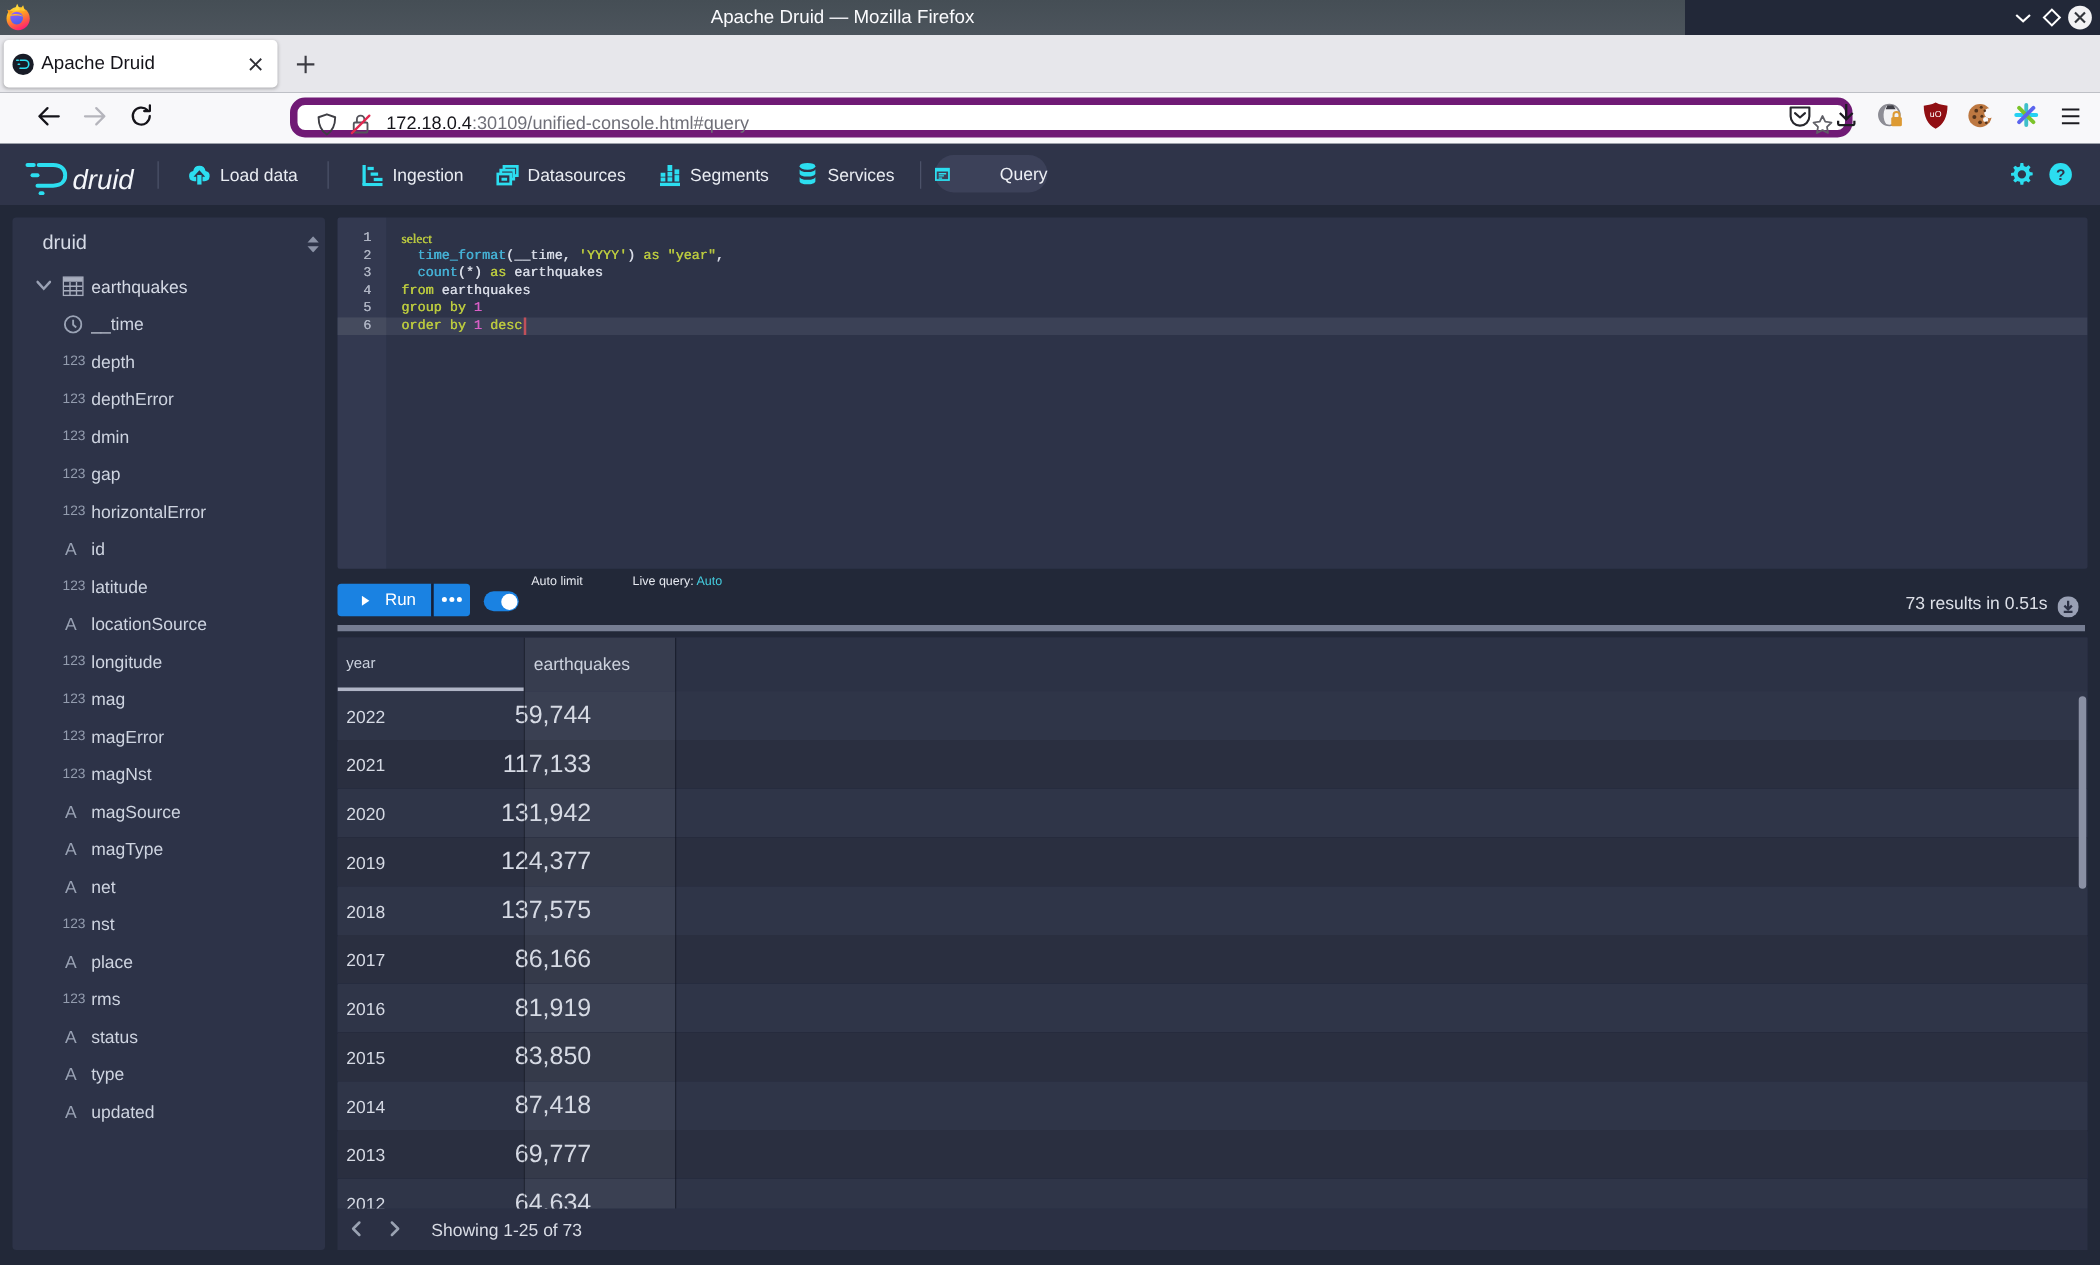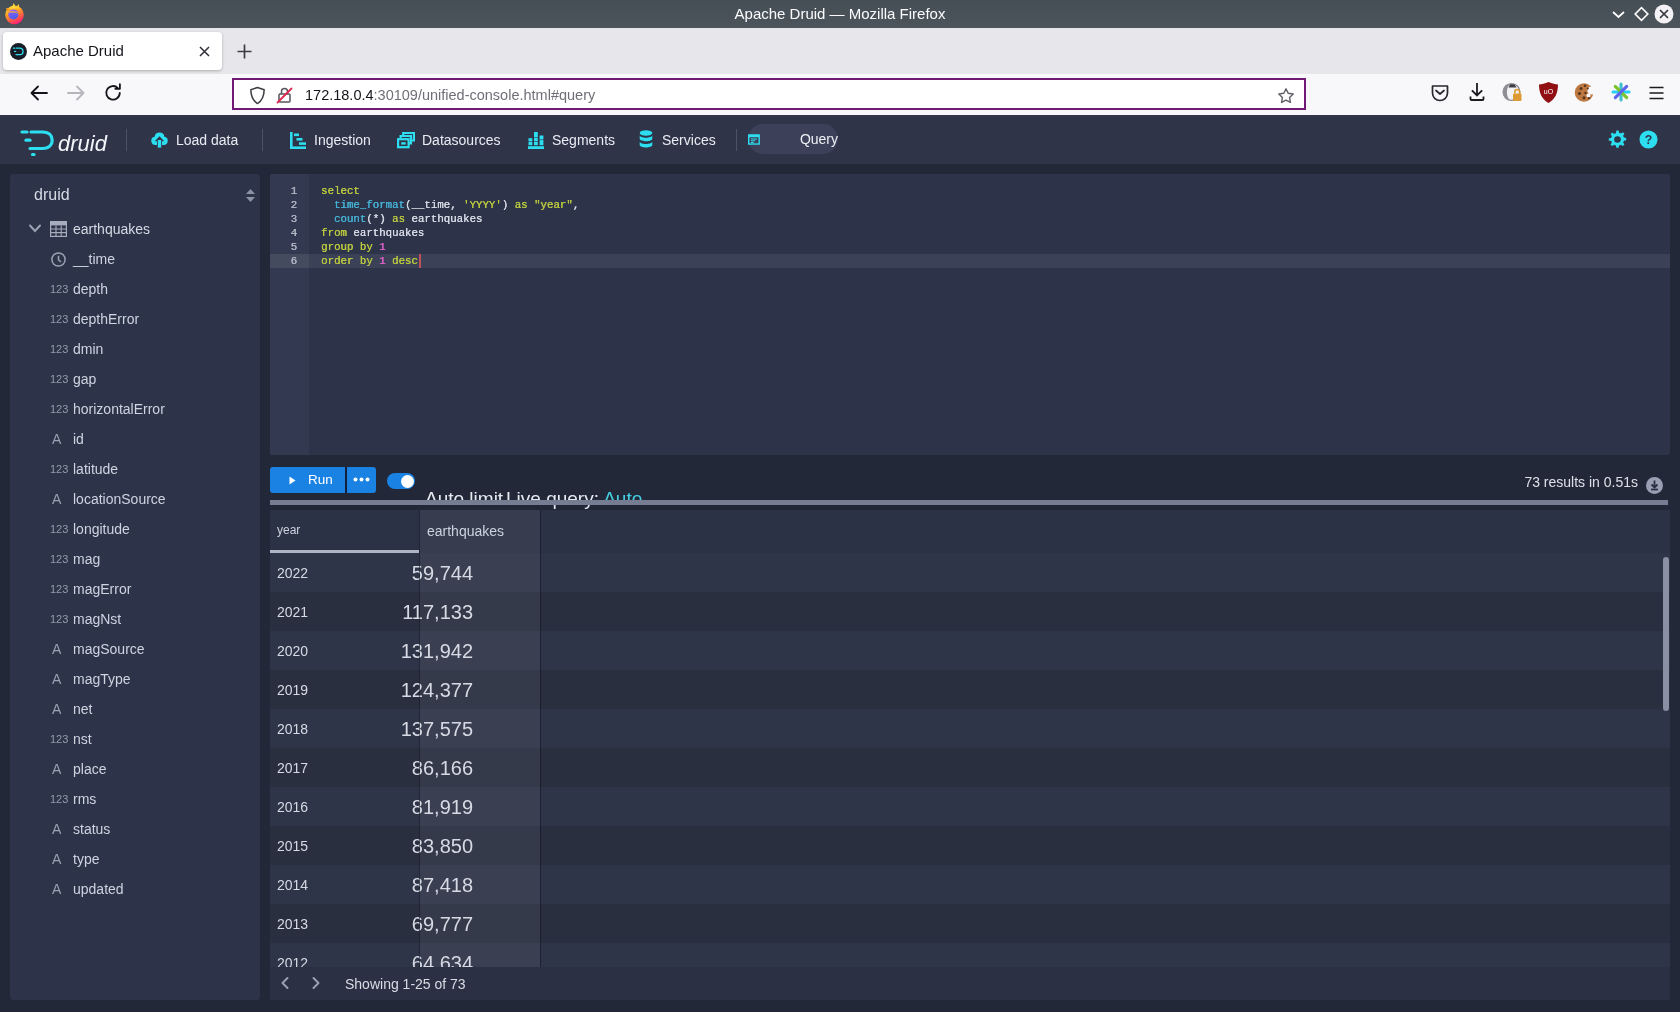--- a/index.html
+++ b/index.html
@@ -1,31 +1,31 @@
 <!DOCTYPE html>
 <html><head>
 <meta charset="utf-8">
 <style>
 * { margin:0; padding:0; box-sizing:border-box; }
 html,body { width:1680px; height:1012px; overflow:hidden; }
 body { font-family:"Liberation Sans", sans-serif; background:#222838; position:relative; }
 svg { display:block; }
 
 
-.titlebar { position:absolute; left:0; top:0; width:1680px; height:28px; background:linear-gradient(#454e55,#4c545c); }
+.titlebar { position:absolute; left:0; top:0; width:1348px; height:28px; background:linear-gradient(#454e55,#4c545c); }
 .titlebar .title { position:absolute; left:0; right:0; top:0; height:28px; line-height:28px; text-align:center; color:#fbfbfe; font-size:15px; }
 .fxlogo { position:absolute; left:3px; top:2px; width:23px; height:23px; }
 .winbtn { position:absolute; top:4px; color:#fff; }
 .tabbar { position:absolute; left:0; top:28px; width:1680px; height:46px; background:#e7e7eb; }
 .tab { position:absolute; left:3px; top:4px; width:219px; height:38px; background:#fff; border-radius:4px; box-shadow:0 1px 3px rgba(0,0,0,.25); }
 .tab .tabtitle { position:absolute; left:30px; top:10px; font-size:15px; color:#15141a; }
 .favicon { position:absolute; left:7px; top:11px; width:17px; height:17px; border-radius:50%; background:#181c27; }
 .toolbar { position:absolute; left:0; top:74px; width:1680px; height:41px; background:#f8f8fa; }
 .navbtn { position:absolute; top:81px; width:24px; height:24px; }
-.urlbar { position:absolute; left:232px; top:3.5px; width:1074px; height:32px; background:#ffffff; border:2px solid #701a75; border-radius:0; }
+.urlbar { position:absolute; left:232px; top:3.5px; width:1250px; height:32px; background:#ffffff; border:6px solid #701a75; border-radius:12px; }
 .urltext { position:absolute; left:71px; top:7px; font-size:14.5px; color:#15141a; white-space:nowrap; }
 .urltext .dim { color:#6f6f78; }
 
 
 .dheader { position:absolute; left:0; top:115px; width:1680px; height:49px; background:#2f3449; }
 .dheader .brand { position:absolute; left:58px; top:16px; color:#f4f6fa; font-size:22px; font-style:italic; font-weight:400; }
 .dsep { position:absolute; top:14px; width:1px; height:22px; background:#4c5269; }
 .navitem { position:absolute; top:0; height:49px; display:flex; align-items:center; color:#e9ecf2; font-size:14px; }
 .navitem .ic { margin-right:7px; }
 .querypill { position:absolute; left:748px; top:9px; width:90px; height:30px; background:#3c4159; border-radius:15px; display:flex; align-items:center; justify-content:center; color:#eef0f5; font-size:14px;gap:32px; }
@@ -46,21 +46,21 @@
 .kw { color:#bac93f; } .fn { color:#45b0d4; } .pk { color:#da5fc7; }
 .activeline { position:absolute; left:0; width:1400px; height:14px; background:#3b4156; }
 .activegut { position:absolute; left:0; width:39px; height:14px; background:#454b5e; }
 .cursor { position:absolute; width:2px; height:14px; background:#c0505a; }
 
 
 .runbtn { position:absolute; left:270px; top:467px; width:75px; height:26px; background:#1a82e2; border-radius:3px 0 0 3px; color:#fff; font-size:15px; }
 .morebtn { position:absolute; left:347px; top:467px; width:29px; height:26px; background:#1a82e2; border-radius:0 3px 3px 0; }
 .switch { position:absolute; left:387px; top:473px; width:28px; height:16px; background:#1a82e2; border-radius:8px; }
 .switch .knob { position:absolute; right:1.5px; top:1.5px; width:13px; height:13px; border-radius:50%; background:#fff; }
-.runlabel { position:absolute; top:488px; font-size:19px; color:#e6e9f0; }
+.runlabel { position:absolute; top:460px; font-size:10px; color:#e6e9f0; }
 .results-info { position:absolute; top:474px; right:42px; font-size:14px; color:#dde0e8; }
 .divider { position:absolute; left:270px; top:500px; width:1398px; height:5px; background:#767d92; }
 
 
 .rtable { position:absolute; left:270px; top:510px; width:1400px; height:457px; background:#2d3348; overflow:hidden; }
 .thead { position:absolute; left:0; top:0; width:1400px; height:43px; background:#2c3245; }
 .trow { position:absolute; left:0; width:1400px; height:39px; }
 .trow.odd { background:#2f3548; }
 .trow.even { background:#2a2f40; }
 .tcell-year { position:absolute; left:7px; top:50%; transform:translateY(-50%); font-size:14px; color:#d6dae4; }
@@ -395,21 +395,21 @@
       <span class="astr">A</span>
       <span class="lbl">updated</span>
     </div>
   </div>
 
 <div class="editor" id="editor">
   <div class="gutter"></div>
 <div class="activeline" style="top:80px;"></div>
     <div class="activegut" style="top:80px;"></div>
     <div class="eline gnum" style="top:10px;">1</div>
-    <div class="eline code" style="top:10px;"><span class="kw">select</span></div>
+    <div class="eline code" style="top:10px;font-family:Liberation Serif, serif;"><span class="kw">select</span></div>
     <div class="eline gnum" style="top:24px;">2</div>
     <div class="eline code" style="top:24px;"><span>  </span><span class="fn">time_format</span><span>(__time, </span><span class="kw">'YYYY'</span><span>) </span><span class="kw">as</span><span> </span><span class="kw">"year"</span><span>,</span></div>
     <div class="eline gnum" style="top:38px;">3</div>
     <div class="eline code" style="top:38px;text-align:center;"><span>  </span><span class="fn">count</span><span>(*) </span><span class="kw">as</span><span> earthquakes</span></div>
     <div class="eline gnum" style="top:52px;">4</div>
     <div class="eline code" style="top:52px;"><span class="kw">from</span><span> earthquakes</span></div>
     <div class="eline gnum" style="top:66px;">5</div>
     <div class="eline code" style="top:66px;"><span class="kw">group by</span><span> </span><span class="pk">1</span></div>
     <div class="eline gnum" style="top:80px;">6</div>
     <div class="eline code" style="top:80px;"><span class="kw">order by</span><span> </span><span class="pk">1</span><span> </span><span class="kw">desc</span></div>

